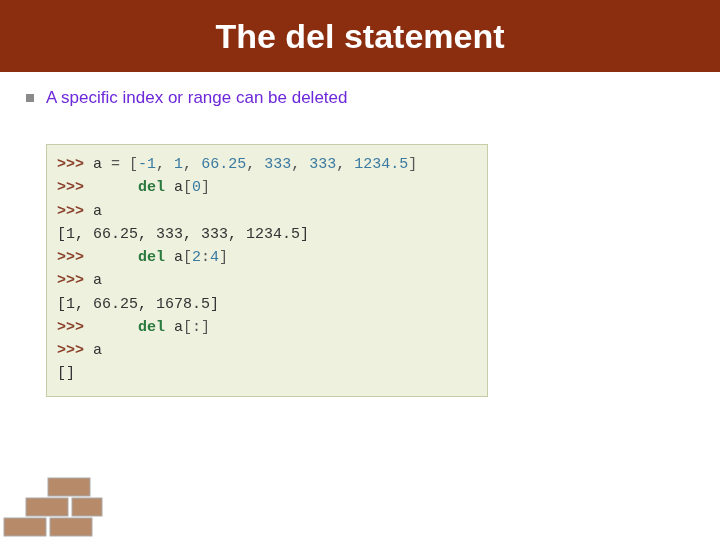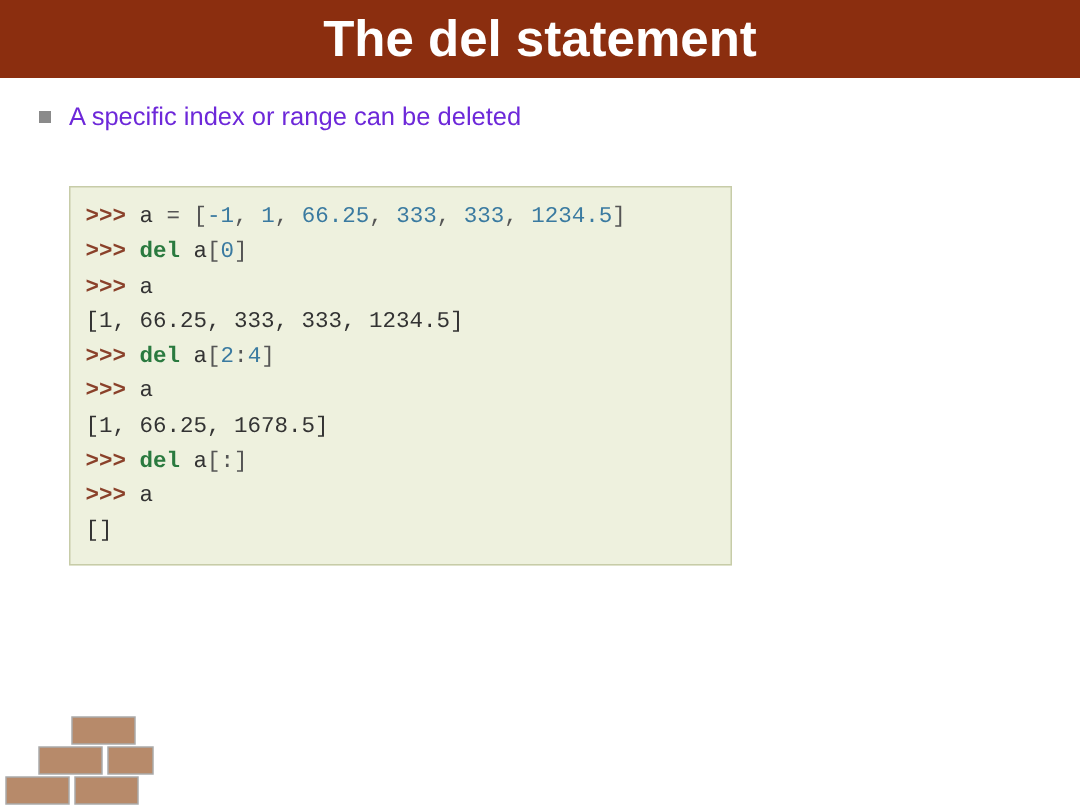--- a/index.html
+++ b/index.html
@@ -7,21 +7,21 @@
     width: 720px;
     height: 540px;
     background: #ffffff;
     font-family: Verdana, Arial, sans-serif;
     position: relative;
     overflow: hidden;
   }
   .title-bar {
     background: #8b2e0f;
     width: 100%;
-    height: 52px;
+    height: 72px;
     display: flex;
     align-items: center;
     justify-content: center;
   }
   .title-text {
     color: #ffffff;
     font-size: 34px;
     font-weight: bold;
   }
   .bullet-row {
@@ -51,21 +51,21 @@
     font-size: 15px;
     line-height: 1.55;
     color: #333333;
   }
   .code-line { white-space: pre; }
   .tok-prompt { color: #8a412a; font-weight: bold; }
   .tok-var    { color: #333333; }
   .tok-op     { color: #555555; }
   .tok-punct  { color: #555555; }
   .tok-num    { color: #3a7aa0; }
-  .tok-kw     { color: #2a7a3f; font-weight: bold; }
+  .tok-kw     { color: #2a7a3f; font-weight: bold; margin-left: 45px; }
   .tok-out    { color: #333333; }
 
   .footer-art {
     position: absolute;
     left: 0;
     bottom: 0;
     width: 130px;
     height: 80px;
     pointer-events: none;
   }

